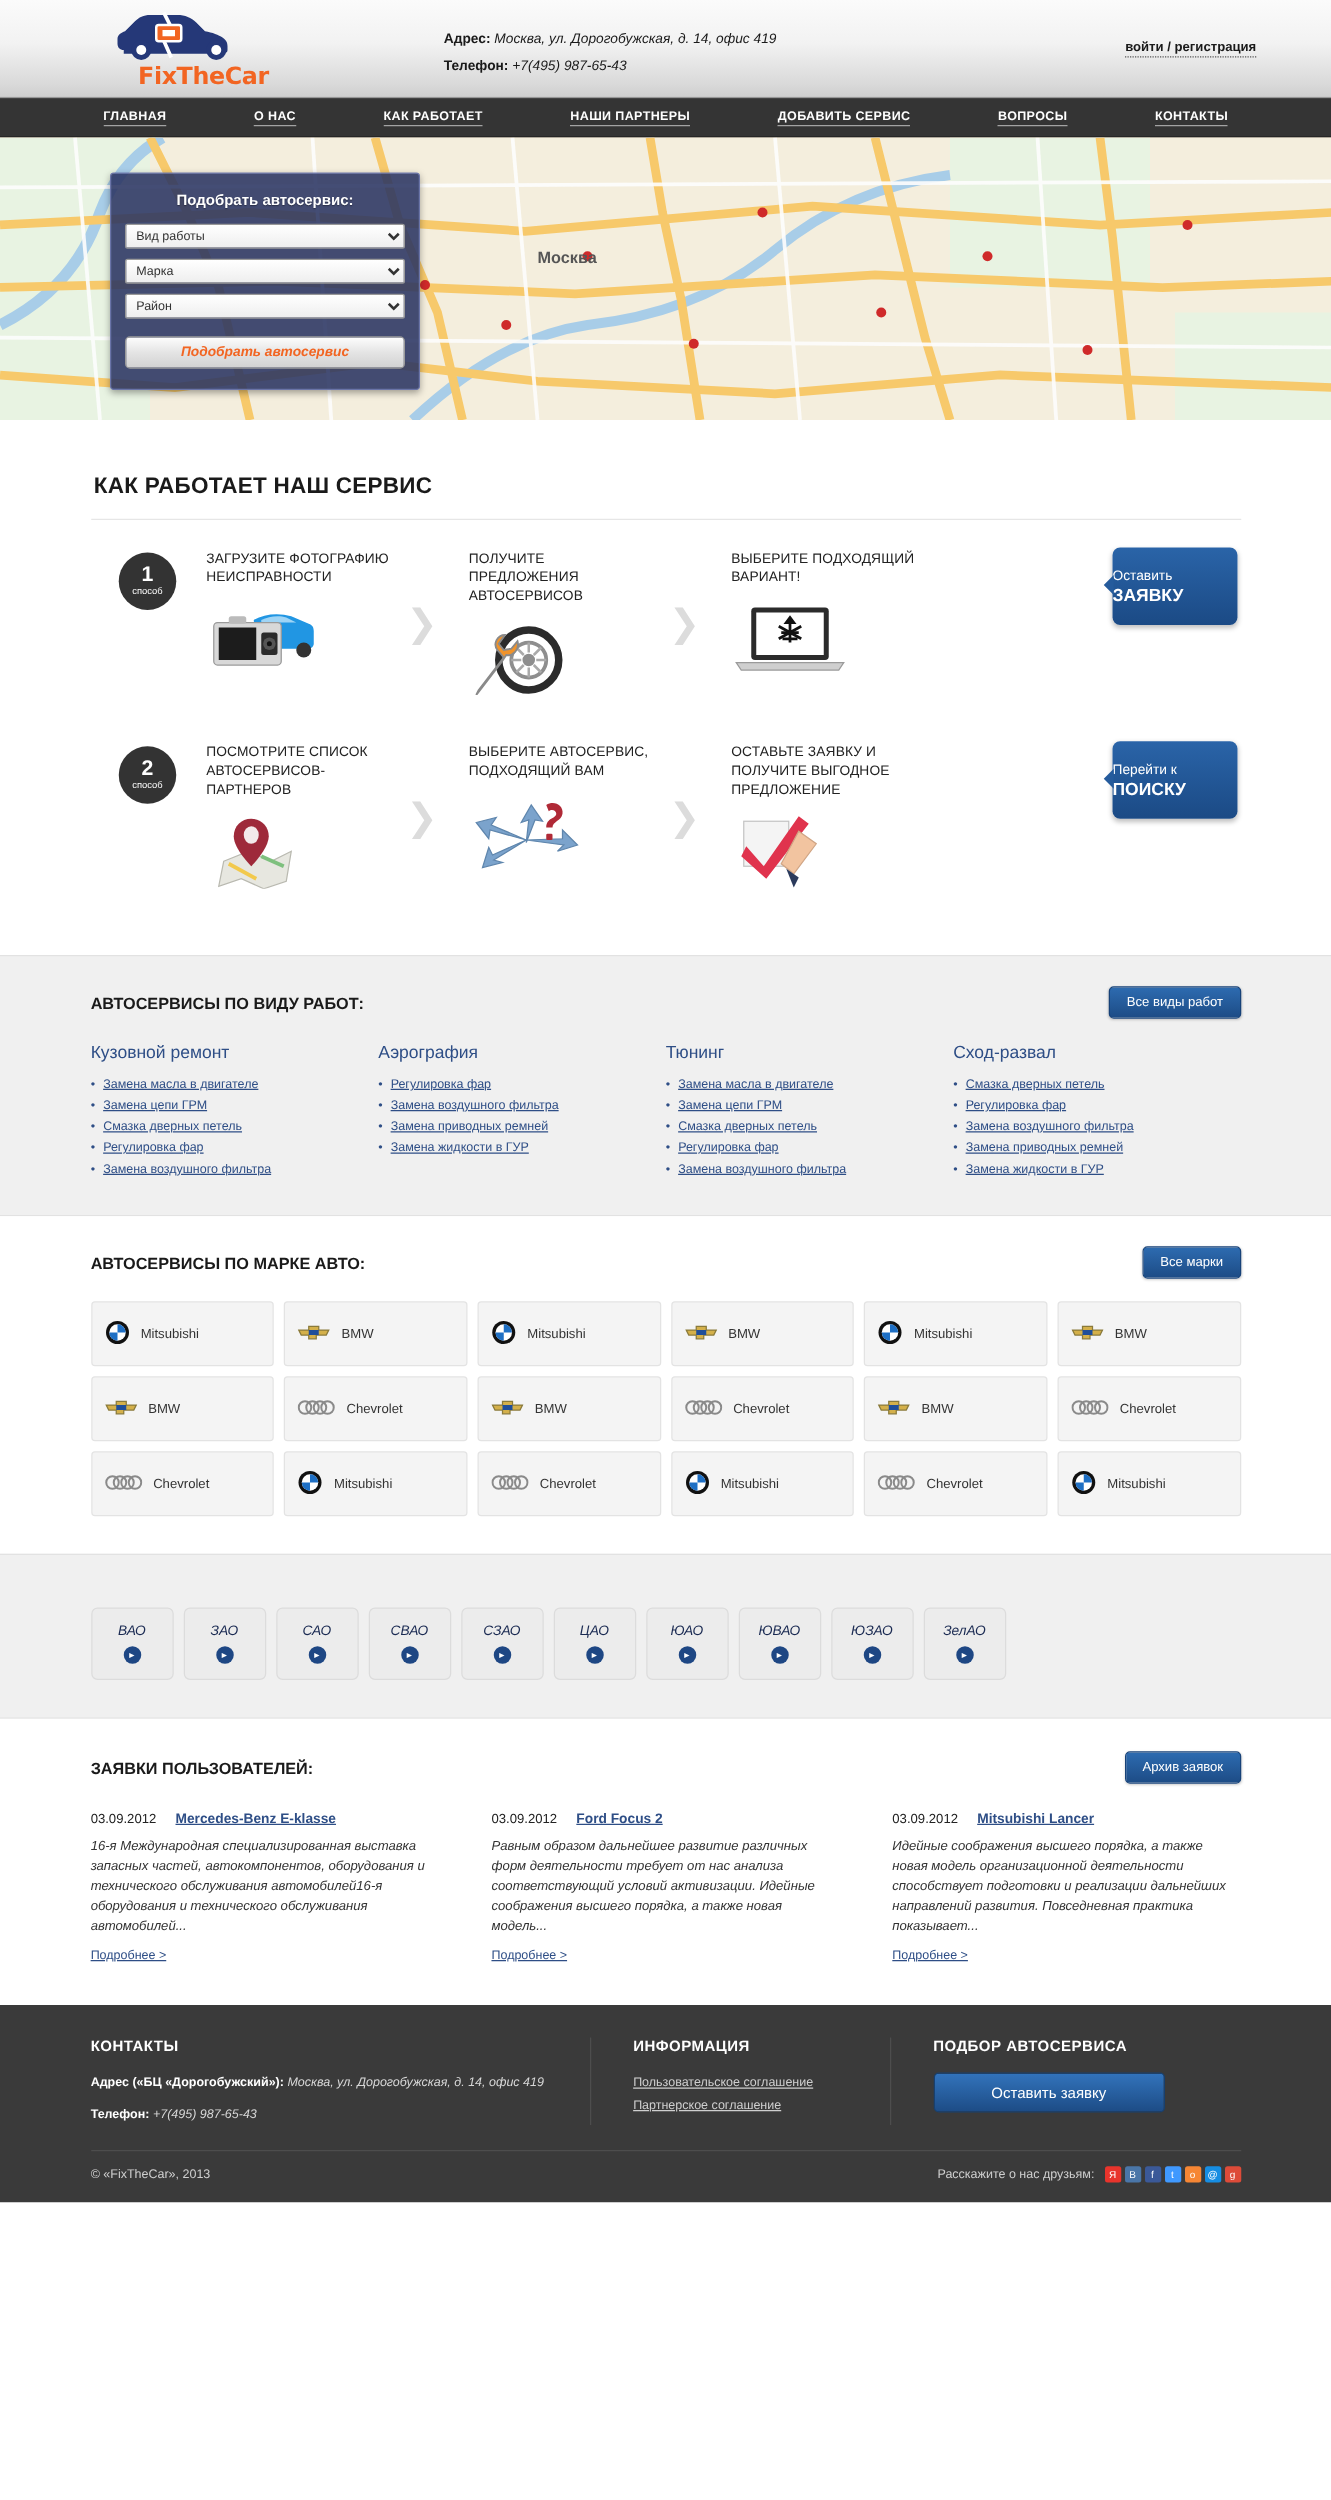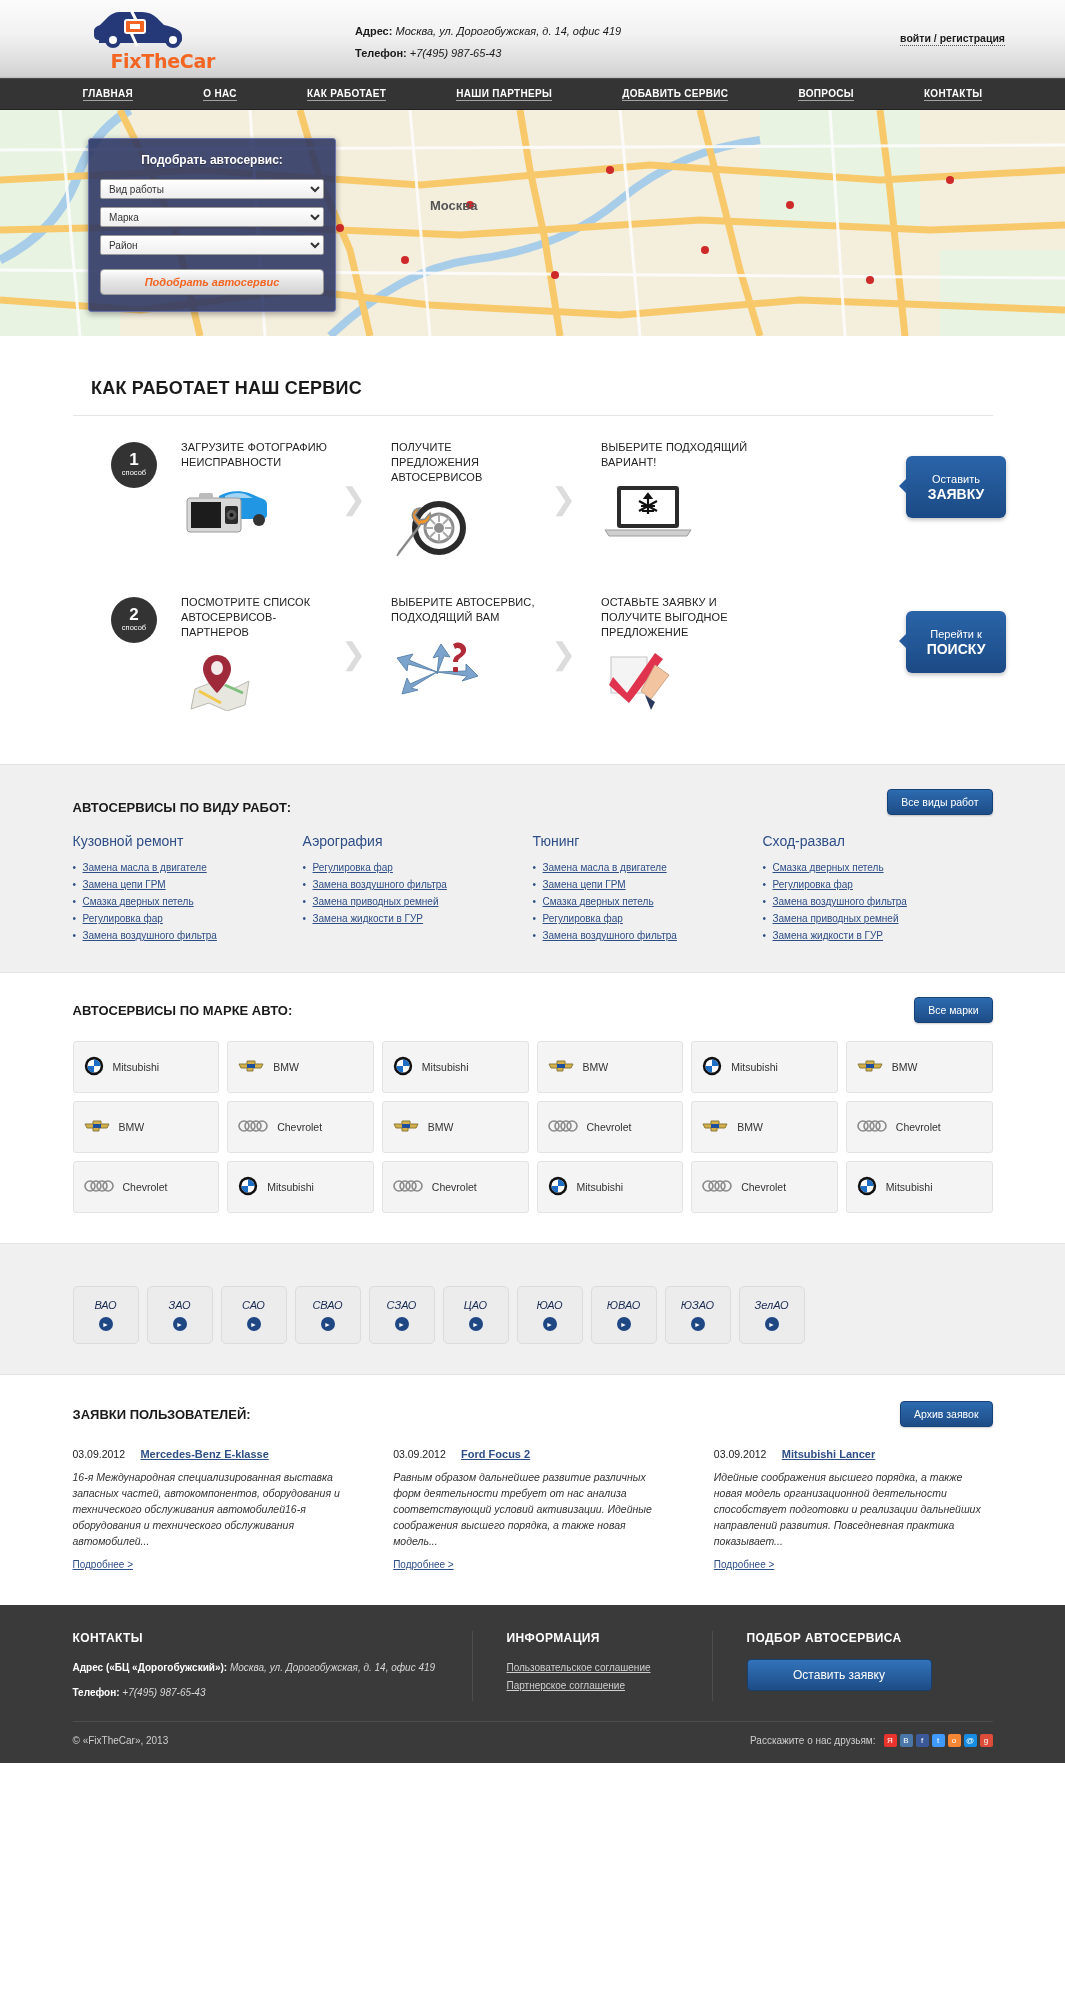--- a/index.html
+++ b/index.html
@@ -79,41 +79,41 @@
   }
 
   
   .sec-title {
     font-size:18px; font-weight:bold; color:#1a1a1a;
     letter-spacing:0.2px;
   }
   .sec-title-sm { font-size:13px; font-weight:bold; color:#1a1a1a; }
 
   
-  .howworks { padding:42px 16px 28px; background:#fff; }
+  .howworks { padding:42px 0 28px; background:#fff; }
   .hw-title { margin-left:75px; margin-bottom:16px; }
   .hw-rule { width:920px; margin:0 auto 10px; height:1px; background:#e6e6e6; }
   .step-row { position:relative; height:155px; margin-left:75px; width:915px; }
   .badge {
     position:absolute; left:20px; top:16px; width:46px; height:46px;
     border-radius:50%; background:#333; color:#fff; text-align:center;
   }
   .badge .num { display:block; font-size:17px; font-weight:bold; line-height:17px; padding-top:9px; }
   .badge .sub { display:block; font-size:7.5px; line-height:9px; }
   .stepcol { position:absolute; top:14px; width:150px; }
   .stepcol .txt {
     font-size:11px; line-height:15px; color:#222; font-weight:500;
     text-transform:uppercase; letter-spacing:0.1px;
   }
   .stepcol .art { margin-top:10px; height:62px; display:flex; align-items:center; }
   .chev { position:absolute; top:55px; color:#dcdcdc; font-size:30px; font-weight:300; }
   .cta {
-    position:absolute; top:30px; right:0; width:100px; height:62px;
+    position:absolute; top:12px; right:0; width:100px; height:62px;
     background:linear-gradient(to bottom,#2a64a8 0%,#1b4a85 100%);
-    border-radius:6px; color:#fff; text-align:center;
+    border-radius:6px; color:#fff; text-align:left;
     box-shadow:0 2px 4px rgba(0,0,0,.25);
     display:flex; flex-direction:column; justify-content:center; cursor:pointer;
   }
   .cta::before{
     content:""; position:absolute; left:-7px; top:22px;
     border:8px solid transparent; border-right-color:#255b9c; border-left:0;
   }
   .cta .l1 { font-size:11px; line-height:14px;}
   .cta .l2 { font-size:14px; font-weight:bold; line-height:17px;}
 
@@ -123,21 +123,21 @@
 
   .btn-blue {
     background:linear-gradient(to bottom,#2d6bb0 0%,#1d4c86 100%);
     color:#fff; border:1px solid #174278; border-radius:4px;
     font-size:10.5px; padding:6px 13px; cursor:pointer;
     box-shadow:0 1px 2px rgba(0,0,0,.2);
   }
 
   
   .worktypes { padding:24px 0 28px; }
-  .wt-head { display:flex; justify-content:space-between; align-items:flex-end; margin-bottom:18px; }
+  .wt-head { display:flex; justify-content:space-between; align-items:center; margin-bottom:18px; }
   .wt-cols { display:flex; }
   .wt-col { width:25%; }
   .wt-col h4 { font-size:14px; font-weight:normal; color:#2e4e86; margin-bottom:10px; }
   .wt-col ul { list-style:none; }
   .wt-col li { font-size:10px; line-height:17px; position:relative; padding-left:10px; }
   .wt-col li::before{ content:"•"; position:absolute; left:0; color:#2e4e86; }
   .wt-col li a { color:#2e4e86; text-decoration:underline; cursor:pointer; }
 
   
   .brands { padding:24px 0 30px; }

